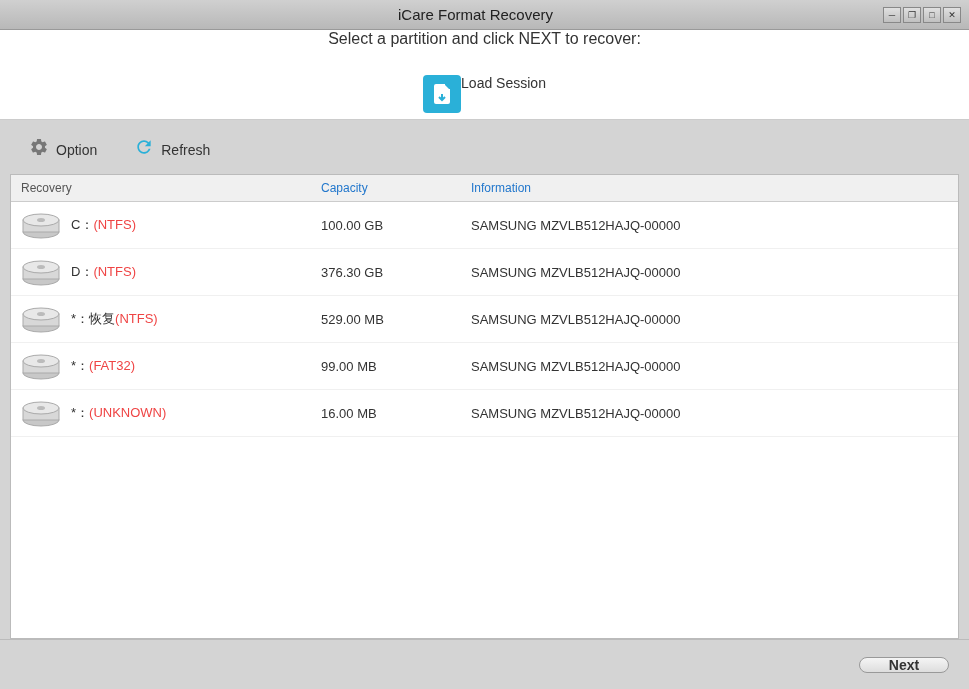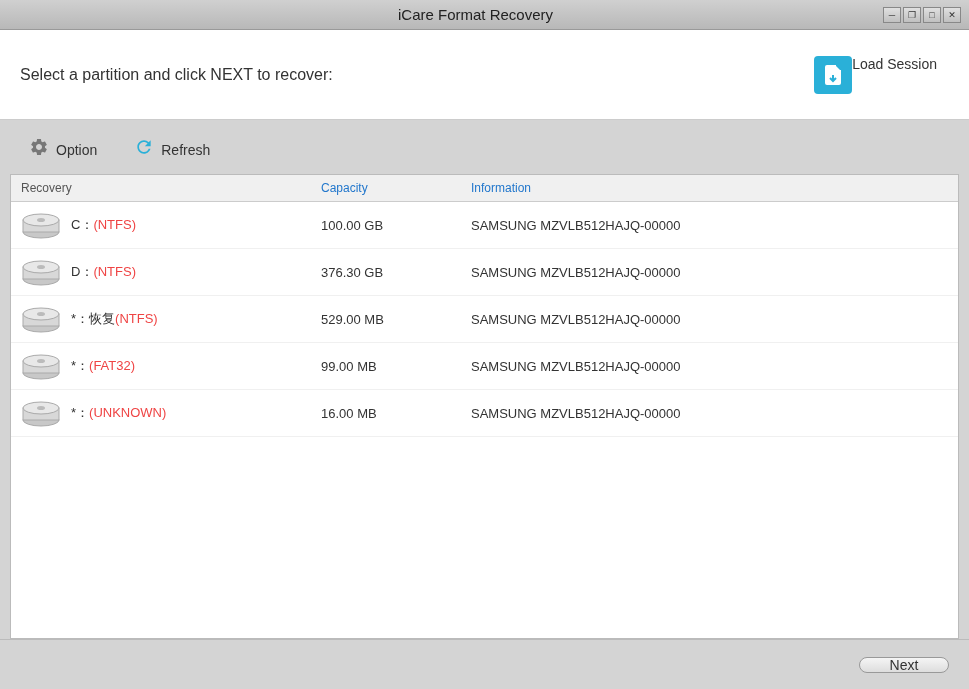--- a/index.html
+++ b/index.html
@@ -61,20 +61,21 @@
     
     .header-bar {
       width: 100%;
       height: 90px;
       background: white;
       display: flex;
       align-items: center;
       justify-content: space-between;
       padding: 0 20px;
       border-bottom: 1px solid #ccc;
+      flex-direction: column;
     }
     .header-instruction {
       font-size: 16px;
       color: #333;
       font-weight: normal;
     }
     .load-session-btn {
       display: flex;
       align-items: flex-start;
       cursor: pointer;
@@ -214,20 +215,21 @@
       height: 16px;
       background: linear-gradient(to bottom, #f5f5f5, #ddd);
       border: 1px solid #999;
       border-radius: 16px;
       cursor: pointer;
       font-size: 14px;
       color: #333;
       display: flex;
       align-items: center;
       justify-content: center;
+      font-weight: bold;
     }
   </style>
 </head>
 <body>
 
 <div class="titlebar">
   <div style="width:60px;"></div>
   <div class="titlebar-title">iCare Format Recovery</div>
   <div class="titlebar-controls">
     <div class="titlebar-btn">─</div>

